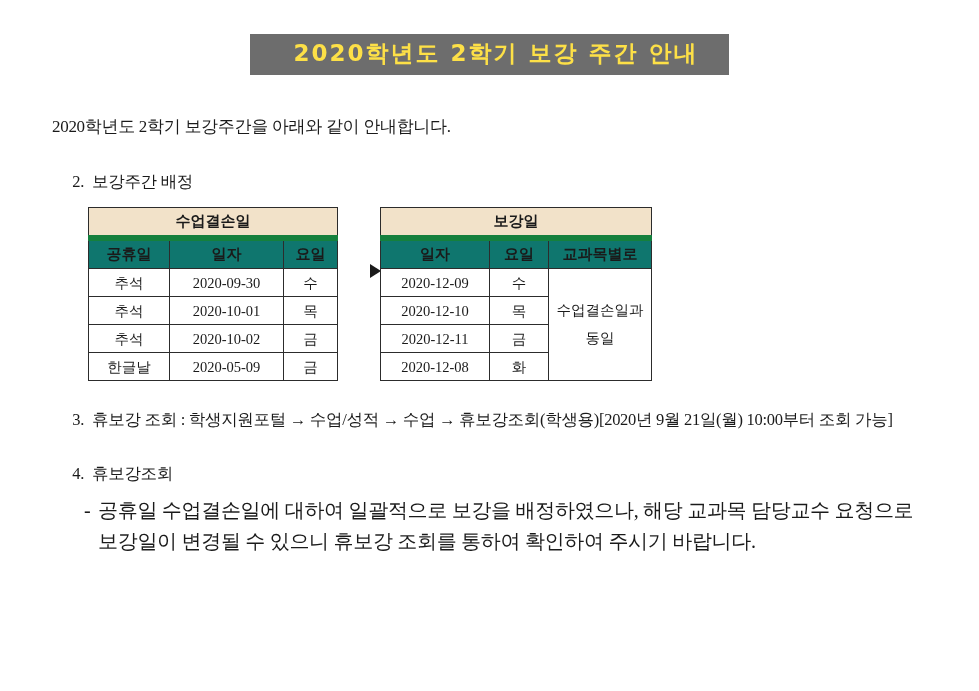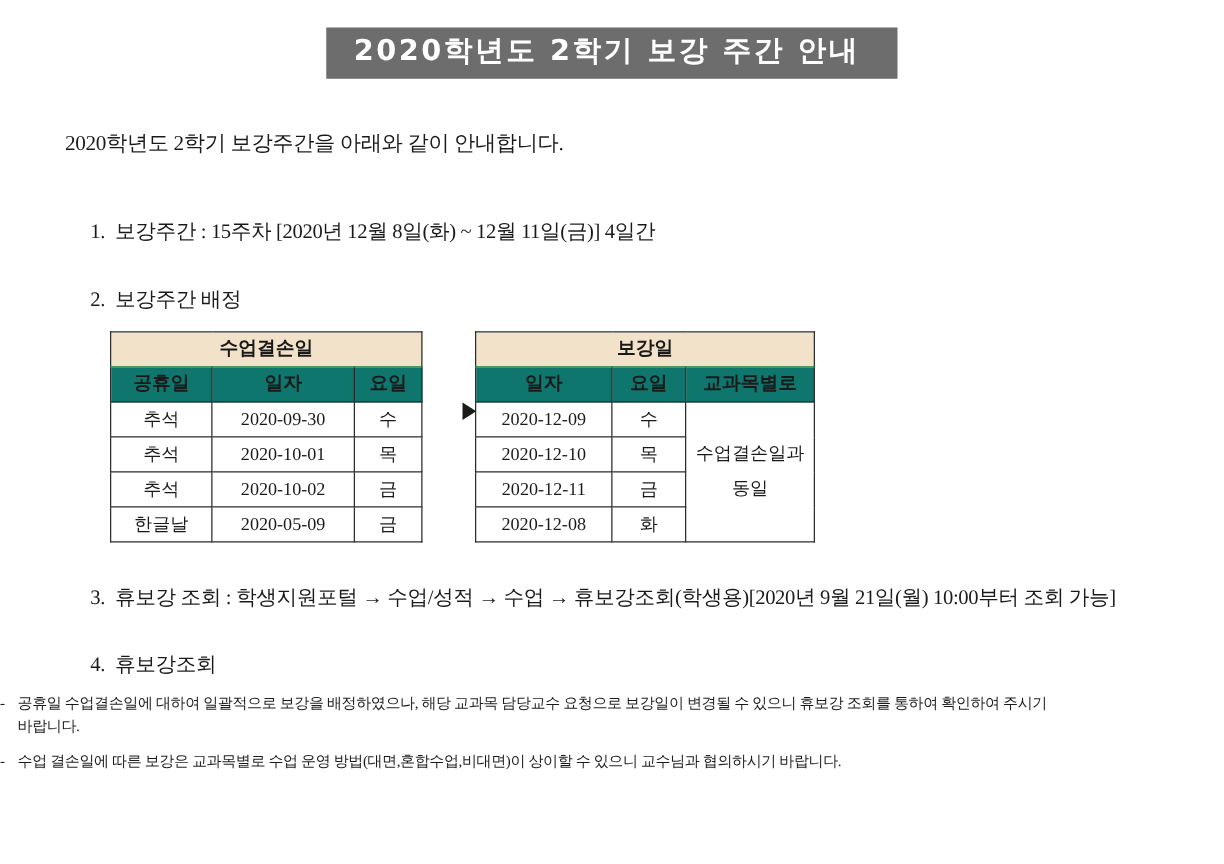--- a/index.html
+++ b/index.html
@@ -22,27 +22,28 @@
   }
 
   
   .title-wrap {
     text-align: center;
     padding-top: 22px;
   }
   .title-banner {
     display: inline-block;
     background: #6d6d6d;
-    color: #ffffff;
+    color: #fde047;
     font-family: "DejaVu Sans", sans-serif;
     font-size: 23px;
     font-weight: bold;
     letter-spacing: 2px;
-    padding: 7px 30px 9px 22px;
+    padding: 7px 30px 9px 43px;
     line-height: 1.1;
+    margin-top: 12px;
   }
 
   
   .intro {
     margin: 40px 0 0 52px;
     font-size: 17px;
     letter-spacing: -0.3px;
   }
 
   
@@ -83,21 +84,21 @@
     text-align: center;
     line-height: 1;
     padding: 0;
     height: 27px;
     font-weight: normal;
   }
   table .grp-head {
     background: #f2e2c9;
     font-weight: bold;
     font-size: 15px;
-    border-bottom: 1px solid #15803d;
+    border-bottom: 6px solid #15803d;
   }
   table .col-head {
     background: #0f766e;
     font-weight: bold;
     font-size: 15px;
   }
   
   table.left, table.right { border: 1.5px solid #2c2c2c; }
 
   .w-holiday { width: 80px; }
@@ -118,22 +119,23 @@
     left: 282px;
     top: 57px;
     width: 0; height: 0;
     border-left: 11px solid #1a1a1a;
     border-top: 7px solid transparent;
     border-bottom: 7px solid transparent;
   }
 
   
   .sub {
+    margin-left: 84px;
     margin-top: 10px;
-    font-size: 12px;
+    font-size: 20px;
     letter-spacing: -0.3px;
     line-height: 1.55;
     max-width: 870px;
   }
   .sub .dash {
     display: inline-block;
     width: 14px;
   }
   .sub .cont {
     display: inline-block;
@@ -145,23 +147,20 @@
 <body>
 
 <div class="page">
 
   <div class="title-wrap">
     <div class="title-banner">2020학년도 2학기 보강 주간 안내</div>
   </div>
 
   <div class="intro">2020학년도 2학기 보강주간을 아래와 같이 안내합니다.</div>
 
-  <div class="item item-1">
-    <span class="num">1.</span><span>보강주간 : 15주차 [2020년 12월 8일(화) ~ 12월 11일(금)] 4일간</span>
-  </div>
 
   <div class="item item-2">
     <span class="num">2.</span><span>보강주간 배정</span>
   </div>
 
   <div class="tables-area">
 
     <table class="left">
       <tbody>
         <tr>
@@ -234,17 +233,14 @@
   </div>
 
   <div class="item item-4">
     <span class="num">4.</span><span>휴보강조회</span>
   </div>
 
   <div class="sub">
     <span class="dash">-</span><span class="cont">공휴일 수업결손일에 대하여 일괄적으로 보강을 배정하였으나, 해당 교과목 담당교수 요청으로 보강일이 변경될 수 있으니 휴보강 조회를 통하여 확인하여 주시기 바랍니다.</span>
   </div>
 
-  <div class="sub">
-    <span class="dash">-</span><span class="cont">수업 결손일에 따른 보강은 교과목별로 수업 운영 방법(대면,혼합수업,비대면)이 상이할 수 있으니 교수님과 협의하시기 바랍니다.</span>
-  </div>
 
 </div>
 
 </body></html>

